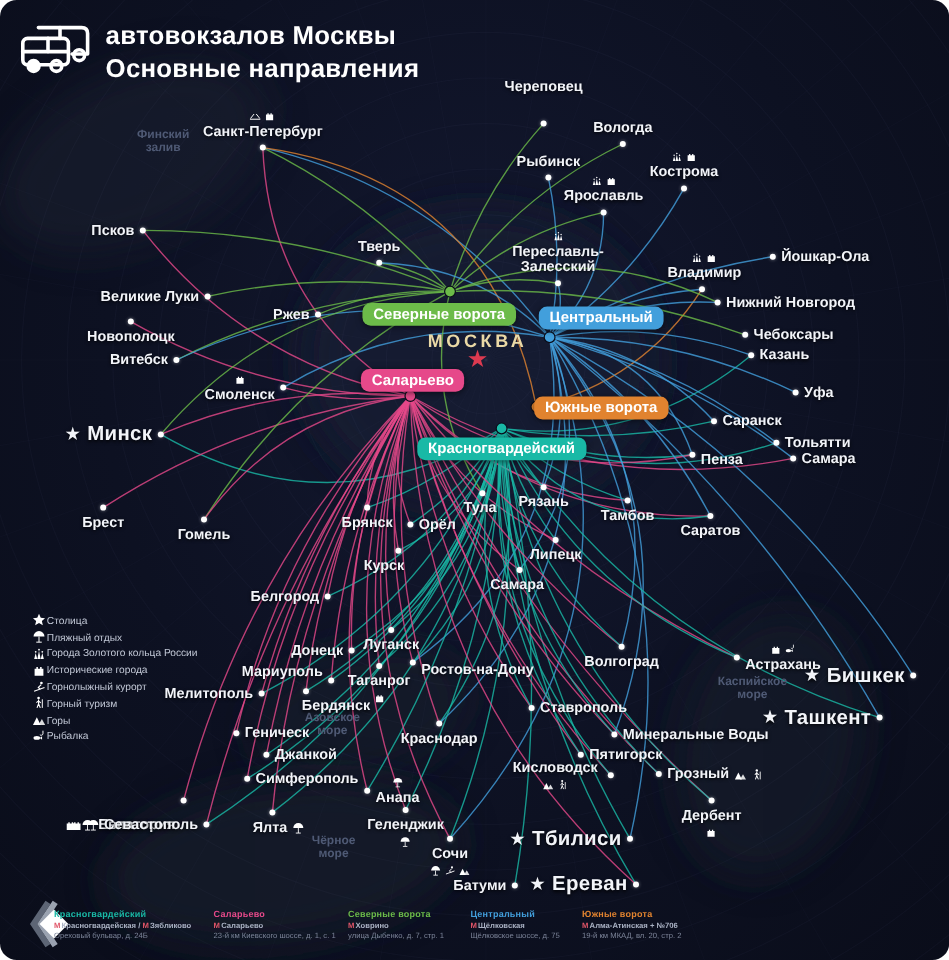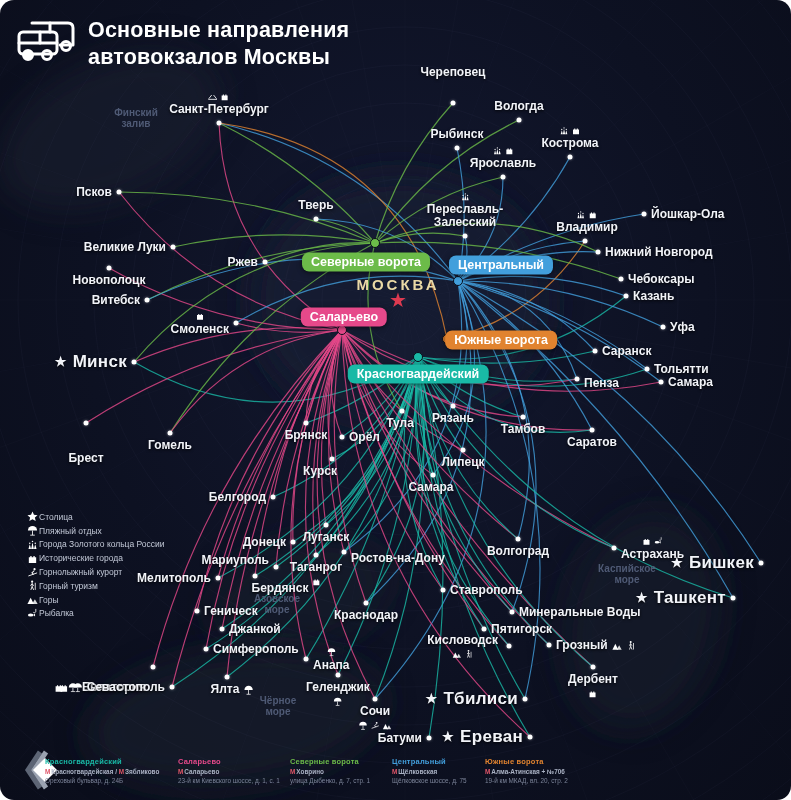--- a/index.html
+++ b/index.html
@@ -251,22 +251,22 @@
         <rect x="3" y="14" width="38" height="22" rx="4"></rect>
         <line x1="24" y1="14" x2="24" y2="25"></line>
         <line x1="3" y1="25" x2="41" y2="25"></line>
         <circle cx="12" cy="37" r="4.5" fill="#ffffff"></circle>
         <circle cx="31" cy="37" r="4.5"></circle>
       </g>
     </svg>
   </div>
 
   <div class="title">
+    <div>автовокзалов Москвы</div>
     <div>Основные направления</div>
-    <div>автовокзалов Москвы</div>
   </div>
 
   <div id="seas">
       <div class="sea" style="left: 136px; top: 118px;">Финский
 залив</div>
       <div class="sea" style="left: 277px; top: 604px;">Азовское
 море</div>
       <div class="sea" style="left: 627px; top: 574px;">Каспийское
 море</div>
       <div class="sea" style="left: 278px; top: 706px;">Чёрное
@@ -358,21 +358,21 @@
       <div class="city a-left big" style="left: 127px; top: 362px; transform: translate(-100%, -50%);"><div class="nmrow"><span class="capstar">★</span><span class="nm">Минск</span></div></div>
       <div class="dot" style="left: 595px; top: 351px;"></div>
       <div class="city a-right" style="left: 602px; top: 351px; transform: translate(0px, -50%);"><div class="nmrow"><span class="nm">Саранск</span></div></div>
       <div class="dot" style="left: 647px; top: 369px;"></div>
       <div class="city a-right" style="left: 654px; top: 369px; transform: translate(0px, -50%);"><div class="nmrow"><span class="nm">Тольятти</span></div></div>
       <div class="dot" style="left: 577px; top: 379px;"></div>
       <div class="city a-right" style="left: 584px; top: 383px; transform: translate(0px, -50%);"><div class="nmrow"><span class="nm">Пенза</span></div></div>
       <div class="dot" style="left: 661px; top: 382px;"></div>
       <div class="city a-right" style="left: 668px; top: 382px; transform: translate(0px, -50%);"><div class="nmrow"><span class="nm">Самара</span></div></div>
       <div class="dot" style="left: 86px; top: 423px;"></div>
-      <div class="city a-below" style="left: 86px; top: 429px; transform: translate(-50%, 0px); margin-top: 23px;"><div class="nmrow"><span class="nm">Брест</span></div></div>
+      <div class="city a-below" style="left: 86px; top: 429px; transform: translate(-50%, 0px);"><div class="nmrow"><span class="nm">Брест</span></div></div>
       <div class="dot" style="left: 170px; top: 433px;"></div>
       <div class="city a-below" style="left: 170px; top: 439px; transform: translate(-50%, 0px);"><div class="nmrow"><span class="nm">Гомель</span></div></div>
       <div class="dot" style="left: 306px; top: 423px;"></div>
       <div class="city a-below" style="left: 306px; top: 429px; transform: translate(-50%, 0px);"><div class="nmrow"><span class="nm">Брянск</span></div></div>
       <div class="dot" style="left: 342px; top: 437px;"></div>
       <div class="city a-right" style="left: 349px; top: 437px; transform: translate(0px, -50%);"><div class="nmrow"><span class="nm">Орёл</span></div></div>
       <div class="dot" style="left: 402px; top: 411px;"></div>
       <div class="city a-below" style="left: 400px; top: 417px; transform: translate(-50%, 0px);"><div class="nmrow"><span class="nm">Тула</span></div></div>
       <div class="dot" style="left: 453px; top: 406px;"></div>
       <div class="city a-below" style="left: 453px; top: 412px; transform: translate(-50%, 0px);"><div class="nmrow"><span class="nm">Рязань</span></div></div>

